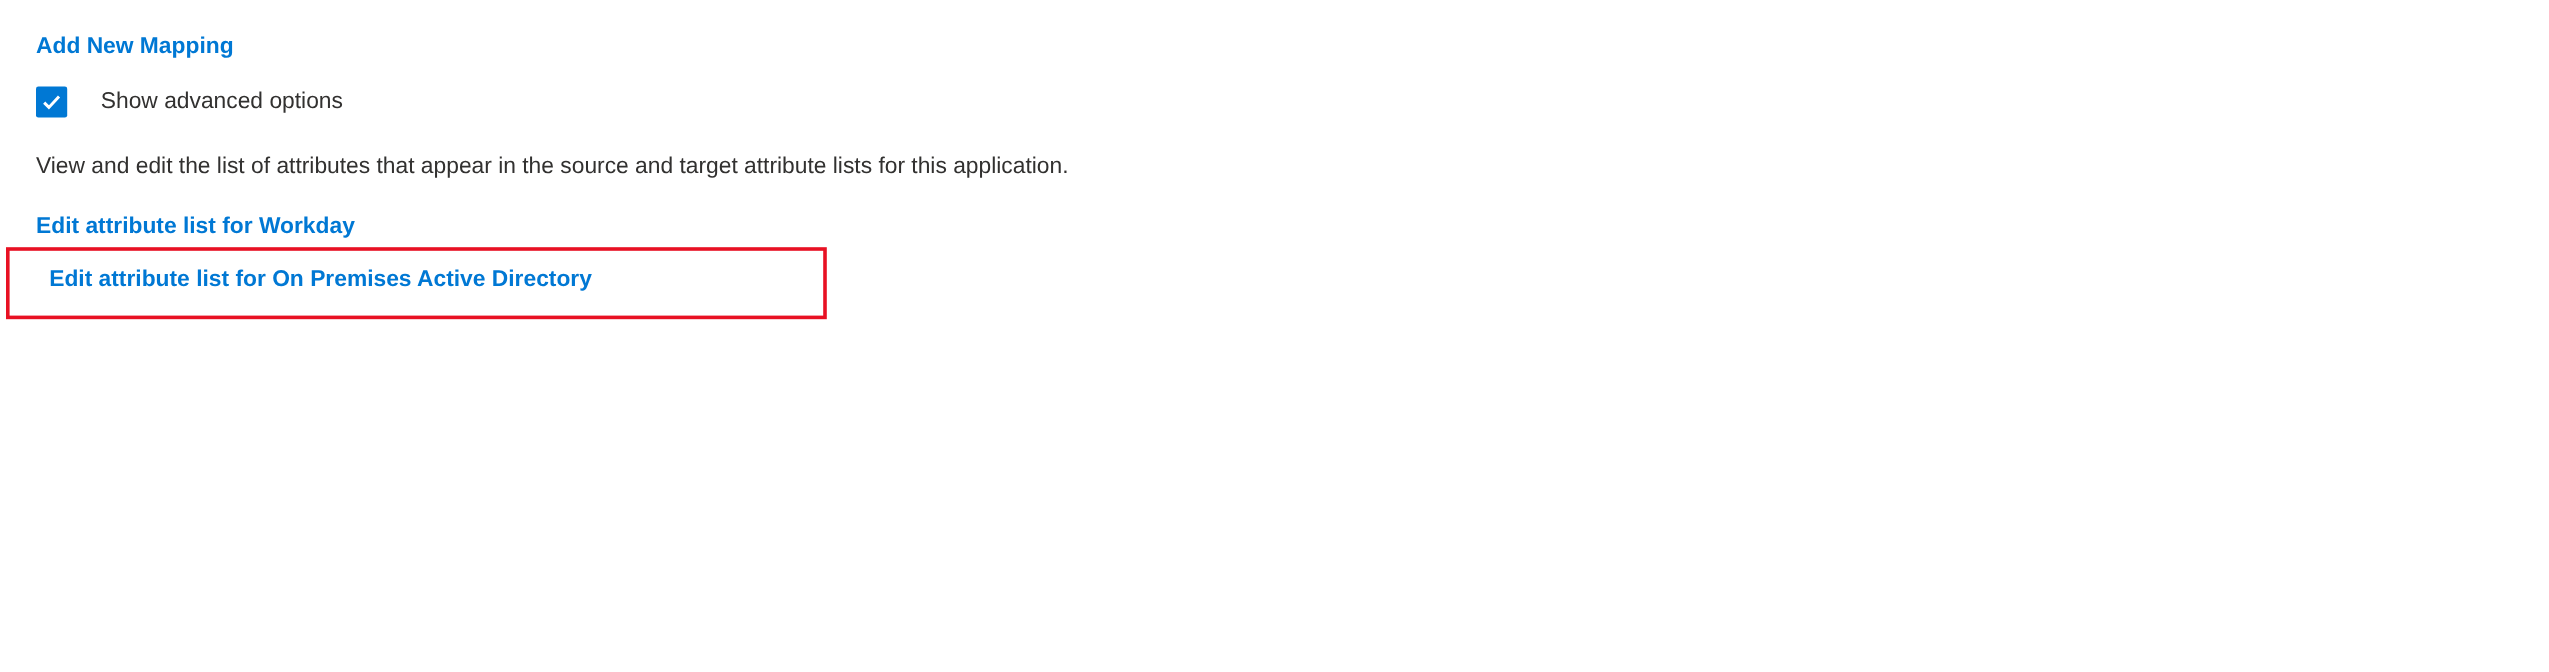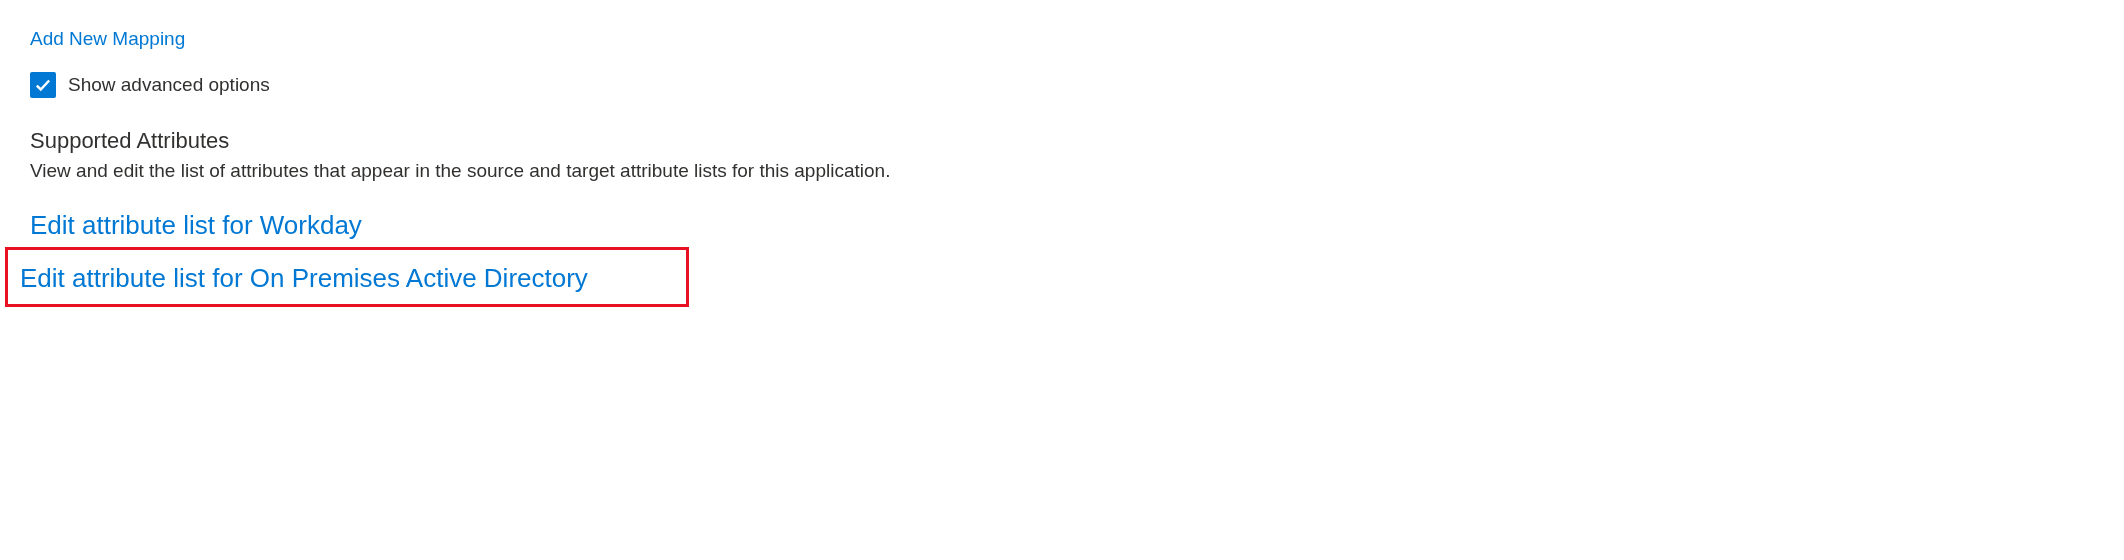--- a/index.html
+++ b/index.html
@@ -14,30 +14,32 @@
       height: 560px;
     }
     .container {
       padding: 28px 30px 0 30px;
     }
     .link {
       color: #0078d4;
       cursor: pointer;
       text-decoration: none;
       display: inline-block;
+      font-weight: bold;
     }
     .link-line {
       margin-bottom: 8px;
       font-size: 19px;
     }
     .checkbox-row {
       display: flex;
       align-items: center;
       margin-top: 22px;
       margin-bottom: 30px;
+      gap: 16px;
     }
     .checkbox {
       width: 26px;
       height: 26px;
       background: #0078d4;
       display: inline-flex;
       align-items: center;
       justify-content: center;
       margin-right: 12px;
       cursor: pointer;
@@ -58,27 +60,27 @@
       font-size: 22px;
       color: #323130;
       margin-bottom: 6px;
     }
     .section-desc {
       font-size: 19px;
       color: #323130;
       margin-bottom: 28px;
     }
     .link-row {
-      font-size: 26px;
+      font-size: 19px;
       margin-bottom: 18px;
     }
     .highlight-wrapper {
       position: relative;
       margin-left: -25px;
-      padding-left: 15px;
+      padding-left: 36px;
       margin-bottom: 30px;
     }
     .highlight-box {
       position: absolute;
       left: 0;
       top: -12px;
       width: 684px;
       height: 60px;
       border: 3px solid #e81123;
       pointer-events: none;
@@ -106,21 +108,20 @@
 
   <div class="checkbox-row">
     <span class="checkbox">
       <svg viewBox="0 0 16 16">
         <polyline points="2.5,8.5 6,12 13.5,4"></polyline>
       </svg>
     </span>
     <span class="checkbox-label">Show advanced options</span>
   </div>
 
-  <div class="section-title">Supported Attributes</div>
   <div class="section-desc">View and edit the list of attributes that appear in the source and target attribute lists for this application.</div>
 
   <div class="link-row">
     <a class="link">Edit attribute list for Workday</a>
   </div>
 
   <div class="highlight-wrapper">
     <div class="highlight-box"></div>
     <div class="link-row">
       <a class="link">Edit attribute list for On Premises Active Directory</a>

